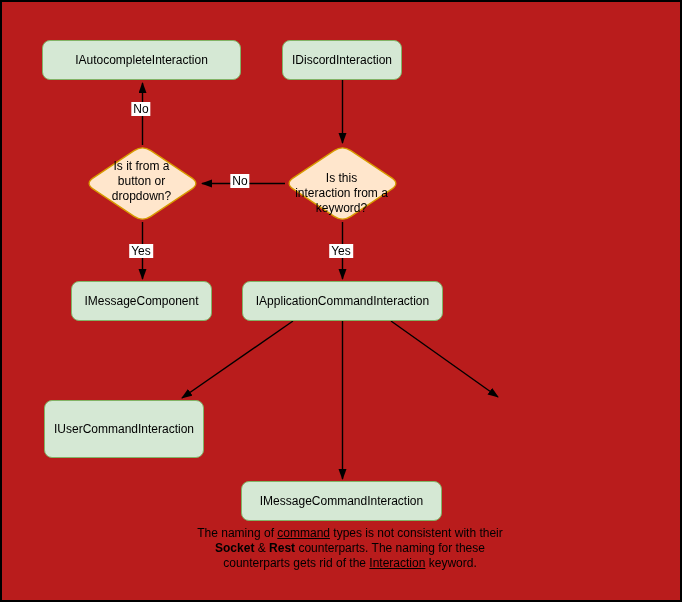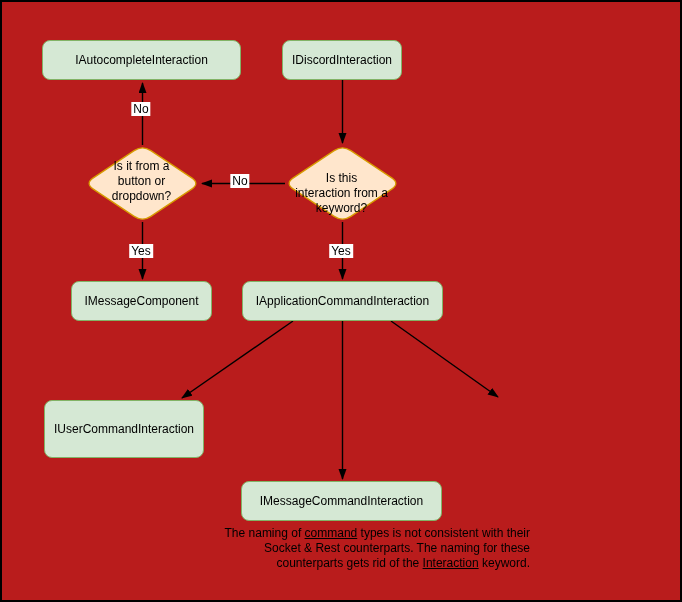--- a/index.html
+++ b/index.html
@@ -54,28 +54,28 @@
     padding: 0 2px;
     line-height: 14px;
     white-space: nowrap;
   }
   #elabel-no-top    { left: 139px; top: 107px; }
   #elabel-no-mid    { left: 238px; top: 179px; }
   #elabel-yes-left  { left: 139px; top: 249px; }
   #elabel-yes-right { left: 339px; top: 249px; }
   .note {
     position: absolute;
-    left: 144px;
+    left: 156px;
     top: 524px;
     width: 384px;
-    text-align: right;
+    text-align: center;
     line-height: 15px;
   }
   .note .u { text-decoration: underline; }
-  .note .b { font-weight: normal; }
+  .note .b { font-weight: bold; }
 </style>
 </head>
 <body>
 
 <div class="canvas">
 
   <svg class="edges-layer" viewBox="0 0 678 598" xmlns="http://www.w3.org/2000/svg">
     <defs>
       <marker id="arrow" markerWidth="12" markerHeight="9" refX="10" refY="4" orient="auto" markerUnits="userSpaceOnUse">
         <path d="M0,0 L11,4 L0,8 Z" fill="#000000"></path>

